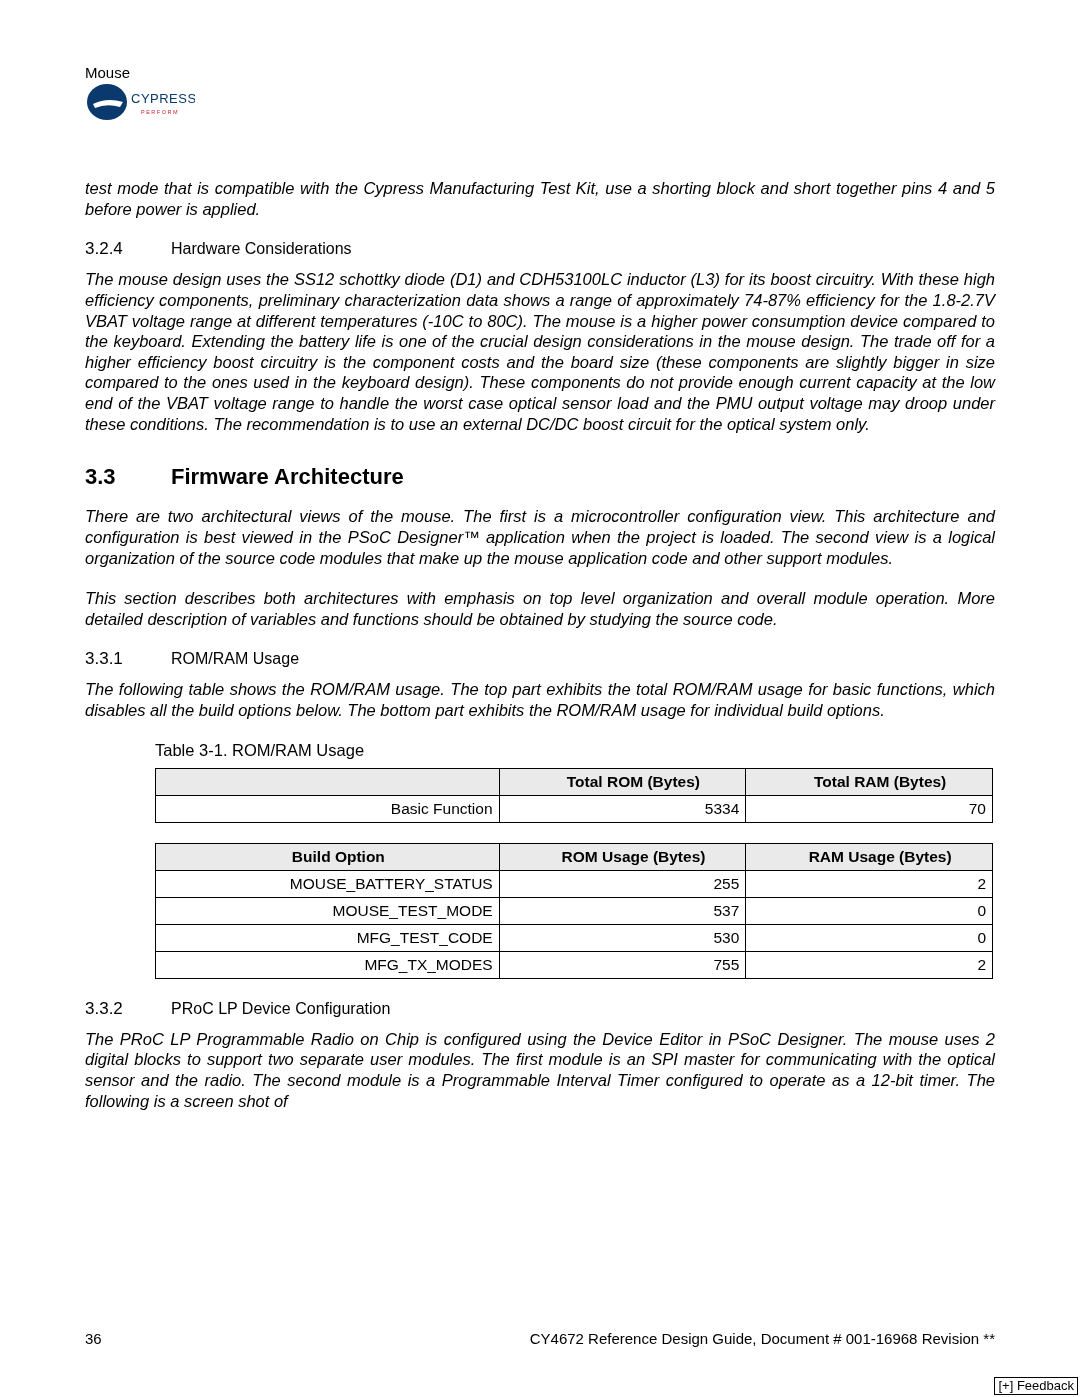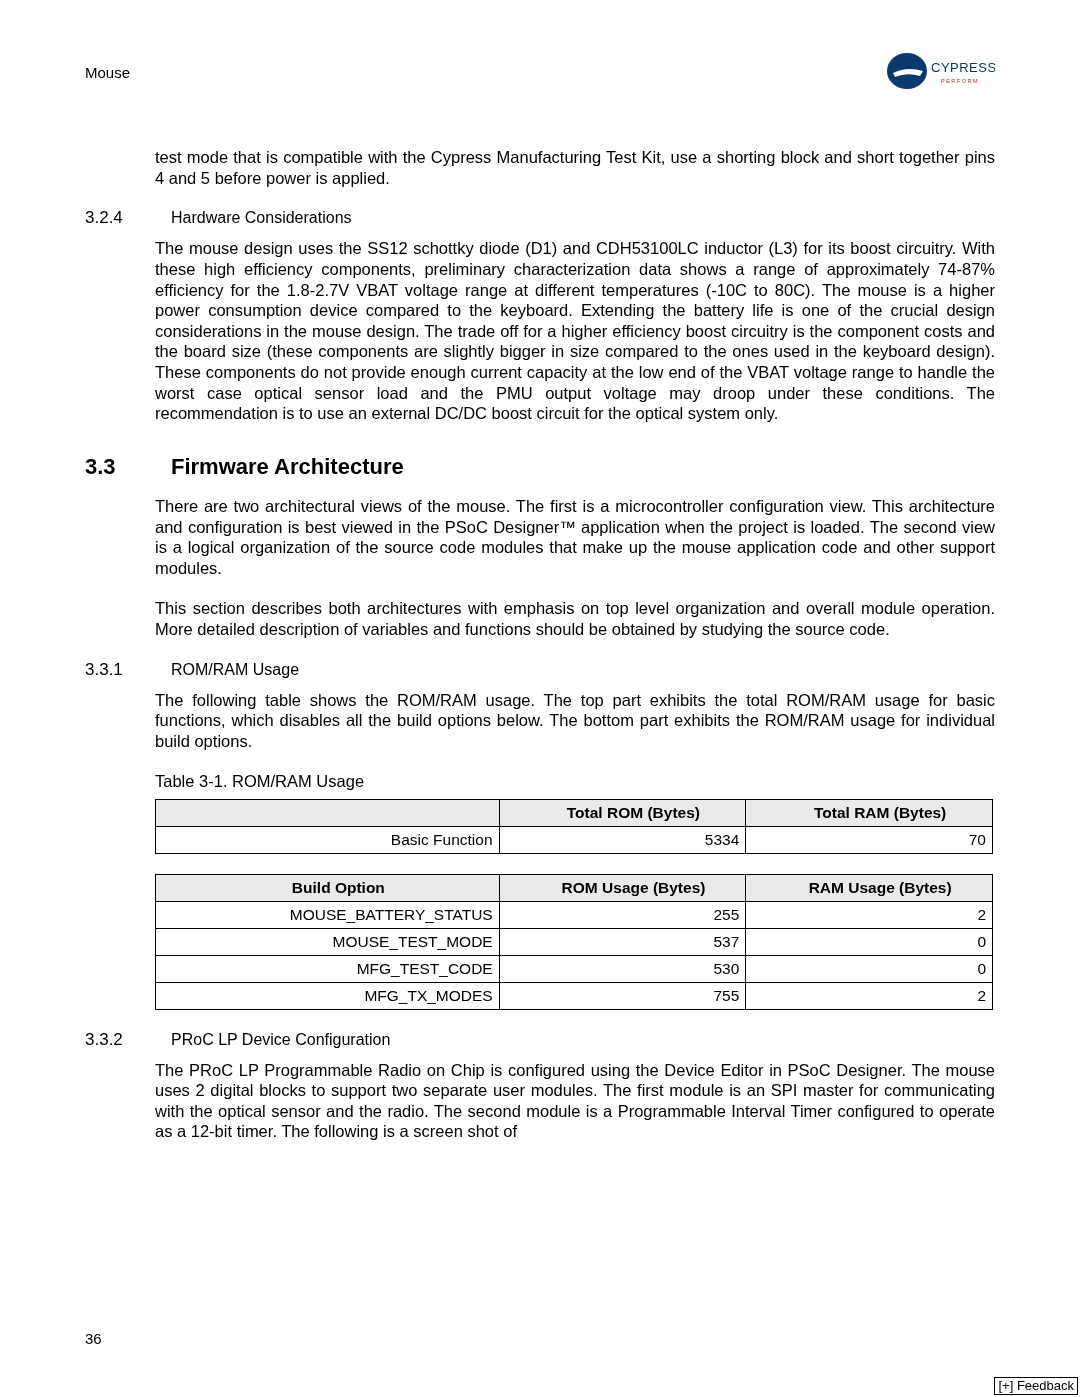--- a/index.html
+++ b/index.html
@@ -12,36 +12,37 @@
     position: relative;
   }
   .page {
     padding: 50px 85px 50px 85px;
   }
   .header {
     display: flex;
     justify-content: space-between;
     align-items: flex-start;
     margin-bottom: 55px;
+    flex-direction: column;
   }
   .header-title {
     font-size: 15px;
     margin-top: 14px;
   }
   .logo {
     display: flex;
     align-items: center;
     gap: 4px;
   }
   .body-text {
-    margin-left: 70px;
     font-size: 16.5px;
     line-height: 1.25;
     text-align: justify;
     margin-bottom: 20px;
+    font-style: italic;
   }
   .section-row {
     display: flex;
     align-items: center;
     gap: 34px;
     margin-bottom: 10px;
   }
   .sec-num {
     font-size: 17px;
     min-width: 52px;
@@ -189,15 +190,16 @@
   <div class="section-row" style="margin-top:10px">
     <span class="sec-num">3.3.2</span>
     <span class="sec-title">PRoC LP Device Configuration</span>
   </div>
   <p class="body-text">The PRoC LP Programmable Radio on Chip is configured using the Device Editor in PSoC Designer. The mouse uses 2 digital blocks to support two separate user modules. The first module is an SPI master for communicating with the optical sensor and the radio. The second module is a Programmable Interval Timer configured to operate as a 12-bit timer. The following is a screen shot of</p>
 
 </div>
 
 <div class="footer">
   <span>36</span>
+  <span>CY4672 Reference Design Guide, Document # 001-16968 Revision **</span>
 </div>
 
 <div class="feedback">[+] Feedback</div>
 
 </body></html>

